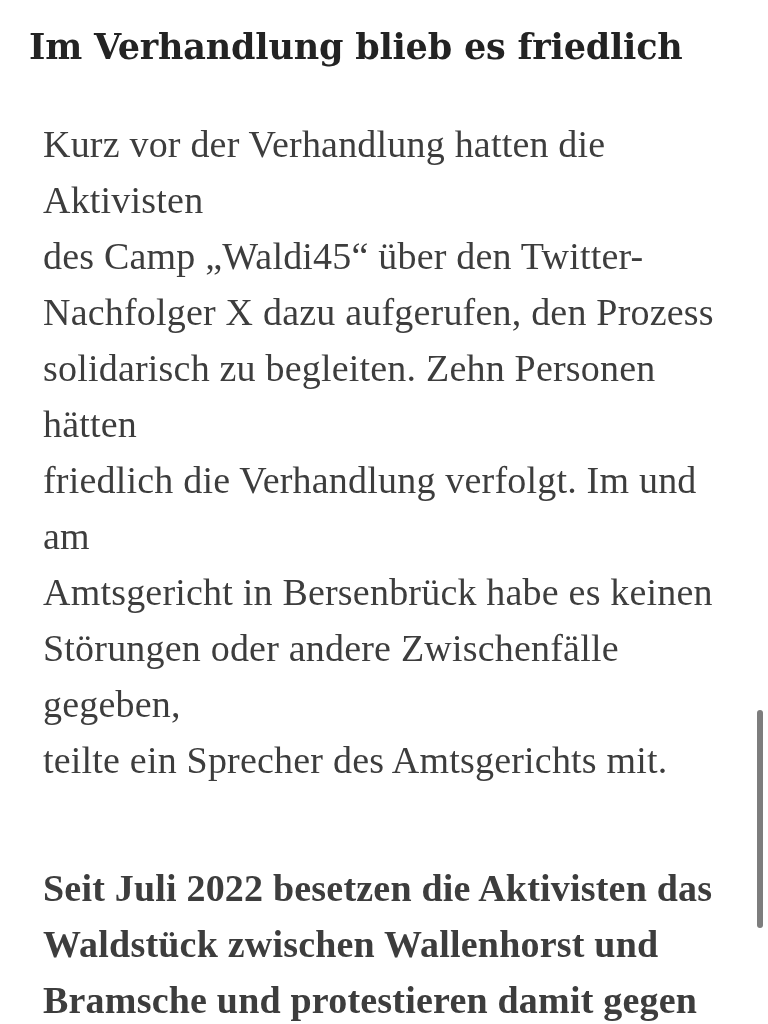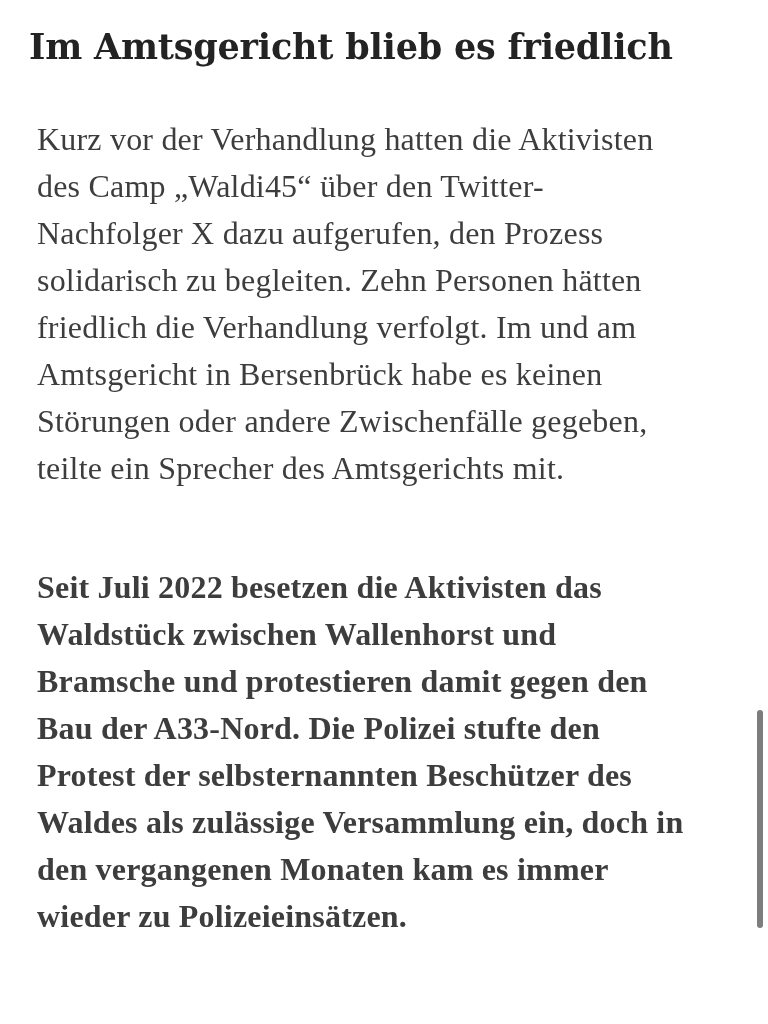--- a/index.html
+++ b/index.html
@@ -25,25 +25,25 @@
   h1.headline {
     margin: 0 0 44px 0;
     font-family: "DejaVu Serif", "Liberation Serif", serif;
     font-weight: 700;
     font-size: 35px;
     line-height: 50px;
     letter-spacing: -0.2px;
     color: var(--heading-color, #232323);
   }
   p.body-paragraph {
-    margin: 8px;
+    margin: 14px;
     font-family: "Liberation Serif", "DejaVu Serif", serif;
     font-weight: 400;
-    font-size: 32px;
-    line-height: 47px;
+    font-size: 38px;
+    line-height: 56px;
     letter-spacing: 0.2px;
     color: var(--body-color, #3d3d3d);
     white-space: pre-line; 
   }
   p.body-paragraph + p.body-paragraph {
     margin-top: 72px;
     font-weight: bold;
   }
   .scrollbar-thumb {
     position: absolute;
@@ -52,21 +52,21 @@
     width: 6px;
     height: 218px;
     border-radius: 3px;
     background: var(--scrollbar-color, #7d7d7d);
   }
 </style>
 </head>
 <body>
 
 <div class="article">
-  <h1 class="headline">Im Amtsgericht blieb es friedlich</h1>
+  <h1 class="headline">Im Verhandlung blieb es friedlich</h1>
 
   <p class="body-paragraph">Kurz vor der Verhandlung hatten die Aktivisten
 des Camp „Waldi45“ über den Twitter-
 Nachfolger X dazu aufgerufen, den Prozess
 solidarisch zu begleiten. Zehn Personen hätten
 friedlich die Verhandlung verfolgt. Im und am
 Amtsgericht in Bersenbrück habe es keinen
 Störungen oder andere Zwischenfälle gegeben,
 teilte ein Sprecher des Amtsgerichts mit.</p>
 

